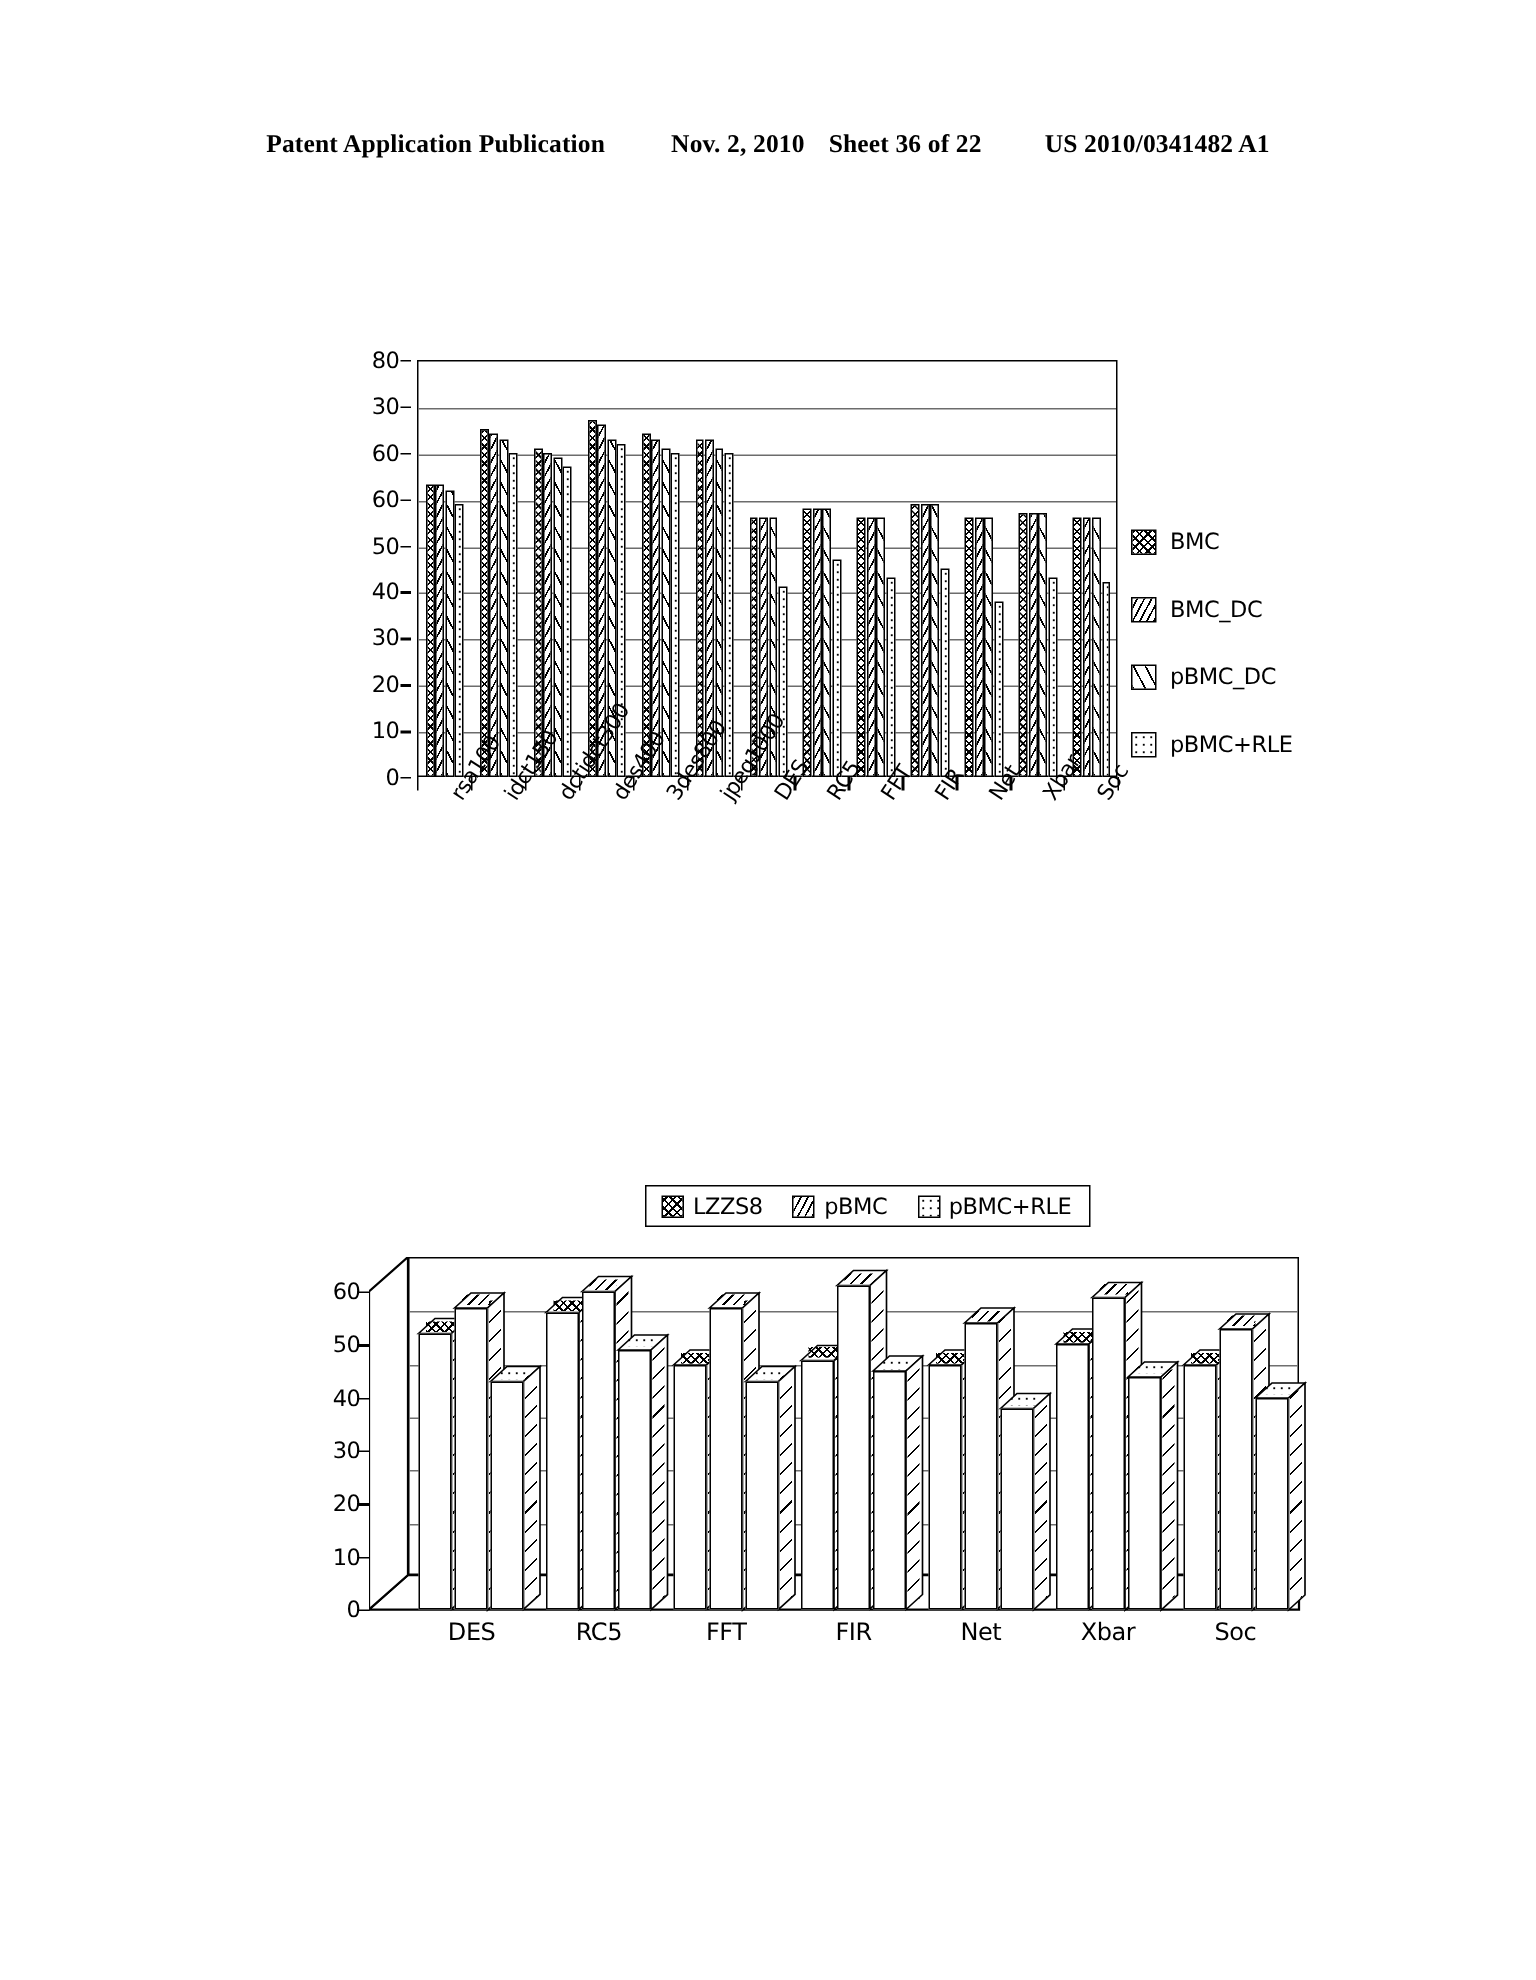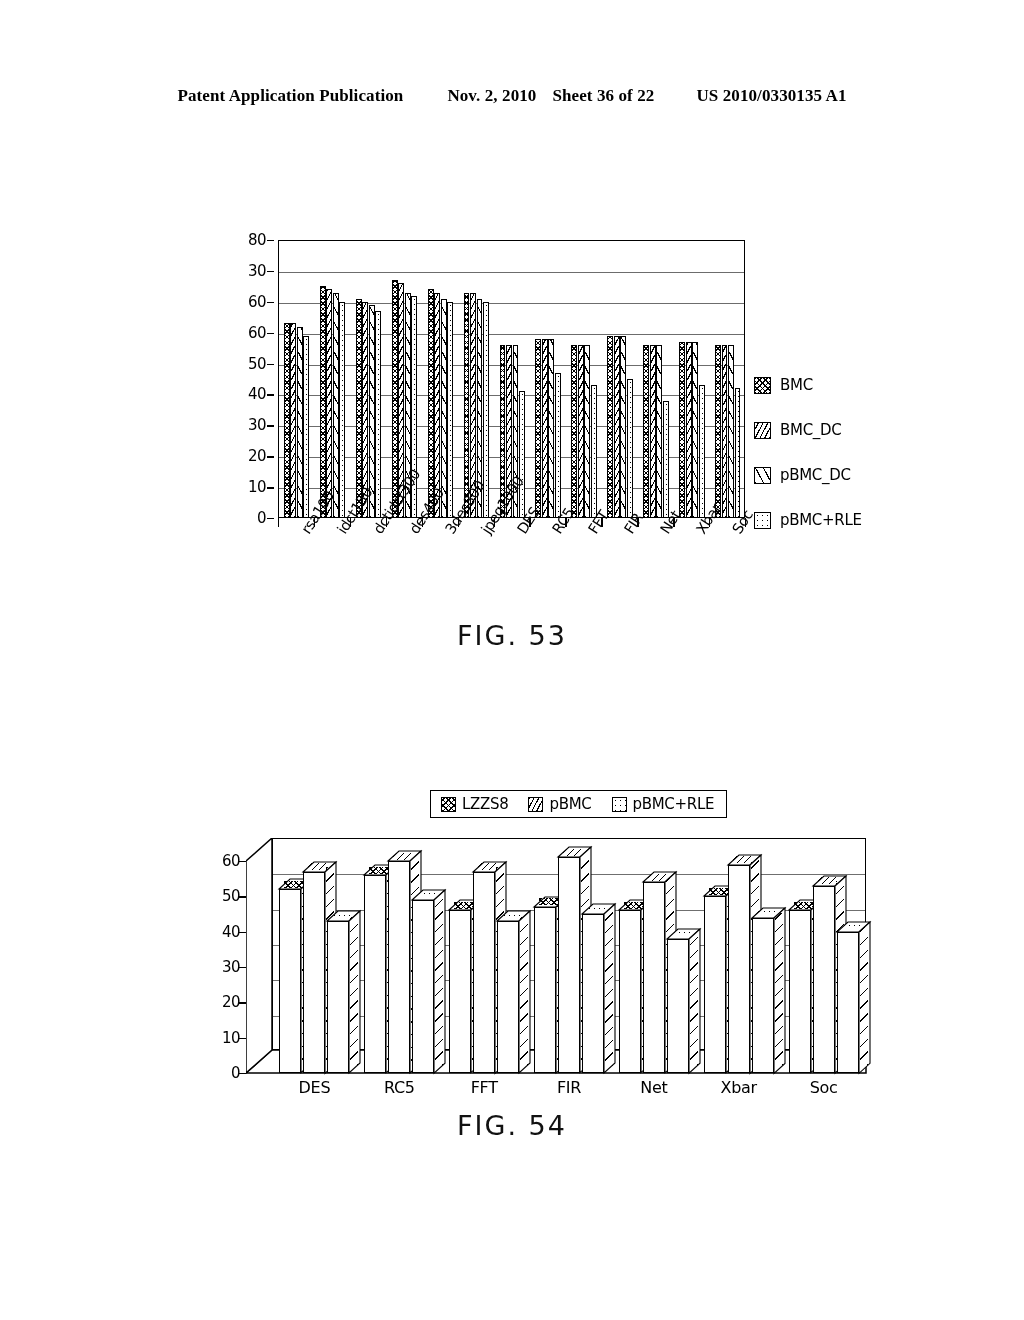--- a/index.html
+++ b/index.html
@@ -51,21 +51,21 @@
     position:absolute;bottom:0;border:1.1px solid #000;box-sizing:border-box;
     background-color:#fff;
   }
   .c1-xlabels{position:absolute;left:54px;top:296px;width:467px;height:90px;}
   .c1-xlab{
     position:absolute;top:0;transform-origin:left top;transform:rotate(-57deg);
     font-family:"DejaVu Sans",sans-serif;font-size:14.5px;white-space:nowrap;
     letter-spacing:-.4px;color:#000;
   }
   .c1-legend{position:absolute;left:530px;top:120px;width:150px;}
-  .c1-leg-row{display:flex;align-items:center;margin-bottom:27px;height:18px;margin-top:24px;}
+  .c1-leg-row{display:flex;align-items:center;margin-bottom:27px;height:18px;}
   .c1-swatch{
     width:17px;height:17px;border:1.3px solid #000;box-sizing:border-box;
     margin-right:9px;flex:0 0 auto;background:#fff;
   }
   .c1-leg-txt{
     font-family:"DejaVu Sans",sans-serif;font-size:15px;letter-spacing:-.3px;color:#000;
   }
   #fig53 .fig-caption{position:absolute;left:0;top:388px;width:1024px;}
 
   
@@ -134,21 +134,21 @@
   .top-diag{background-image:repeating-linear-gradient(-45deg,#000 0 1.2px,transparent 1.2px 5px);}
   .top-dot{background-image:radial-gradient(#000 .6px,transparent .7px);background-size:5px 5px;}
 </style>
 </head>
 <body>
 
 <div class="pat-header">
   <span class="hdr-pub">Patent Application Publication</span>
   <span class="hdr-date">Nov. 2, 2010</span>
   <span class="hdr-sheet">Sheet 36 of 22</span>
-  <span class="hdr-num">US 2010/0330135 A1</span>
+  <span class="hdr-num">US 2010/0341482 A1</span>
 </div>
 
 <div class="figure" id="fig53">
   <div class="c1-wrap">
     <div class="c1-ylabels" id="c1-ylabels">
         <div class="c1-ylab" style="top: 286px;">0</div>
         <div class="c1-tick" style="top: 286px; left: 43px;"></div>
         <div class="c1-ylab" style="top: 255.111px;">10</div>
         <div class="c1-tick" style="top: 255.111px; left: 43px;"></div>
         <div class="c1-ylab" style="top: 224.222px;">20</div>
@@ -301,21 +301,20 @@
         <div class="c1-leg-row">
           <span class="c1-swatch fill-chev2"></span>
           <span class="c1-leg-txt">pBMC_DC</span>
         </div>
         <div class="c1-leg-row">
           <span class="c1-swatch fill-dot"></span>
           <span class="c1-leg-txt">pBMC+RLE</span>
         </div>
       </div>
   </div>
-  <div class="fig-caption">FIG. 53</div>
 </div>
 
 <div class="figure" id="fig54">
   <div class="c2-legend" id="c2-legend">
       <div class="c2-leg-row">
         <span class="c2-swatch fill-cross"></span>
         <span class="c2-leg-txt">LZZS8</span>
       </div>
       <div class="c2-leg-row">
         <span class="c2-swatch fill-chev"></span>
@@ -552,14 +551,13 @@
     <div class="c2-xlabels" id="c2-xlabels">
         <div class="c2-xlab" style="left: 68.4286px;">DES</div>
         <div class="c2-xlab" style="left: 153.286px;">RC5</div>
         <div class="c2-xlab" style="left: 238.143px;">FFT</div>
         <div class="c2-xlab" style="left: 323px;">FIR</div>
         <div class="c2-xlab" style="left: 407.857px;">Net</div>
         <div class="c2-xlab" style="left: 492.714px;">Xbar</div>
         <div class="c2-xlab" style="left: 577.571px;">Soc</div>
       </div>
   </div>
-  <div class="fig-caption">FIG. 54</div>
 </div>
 
 </body></html>

